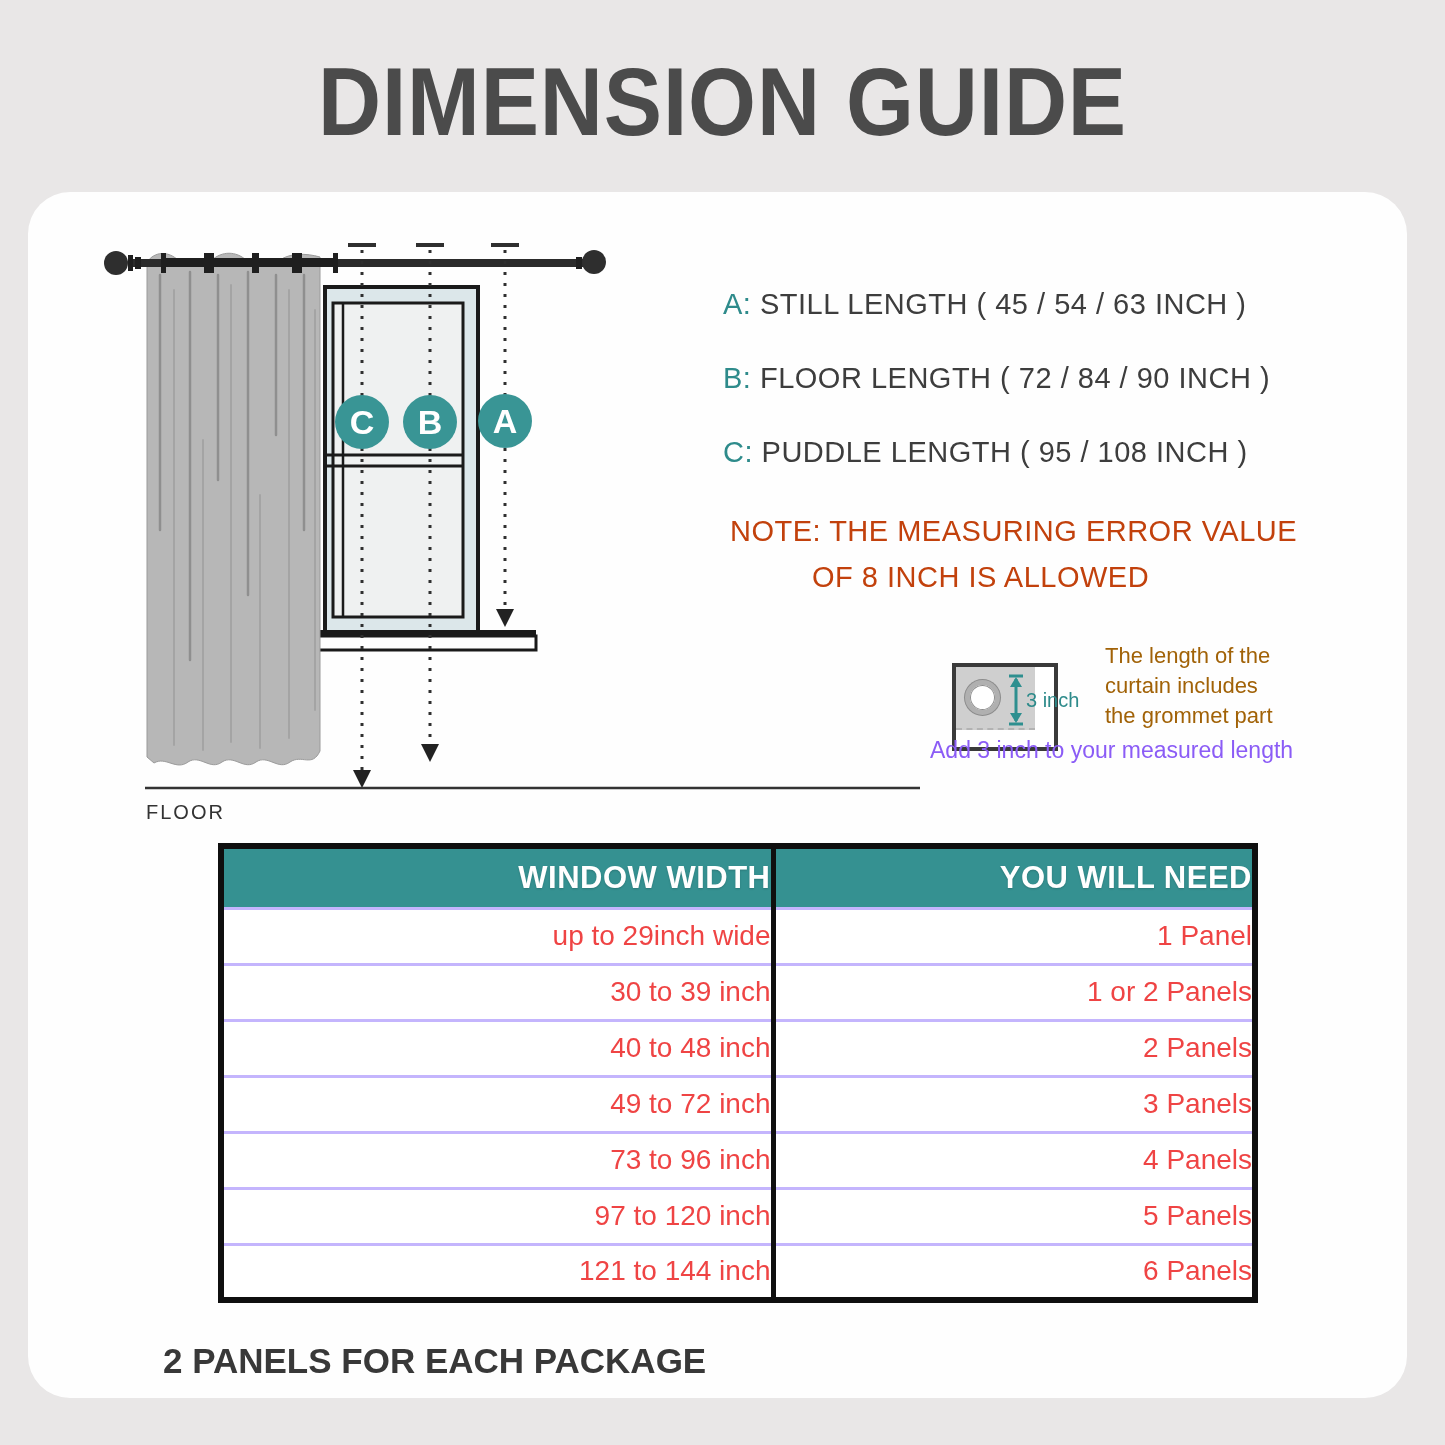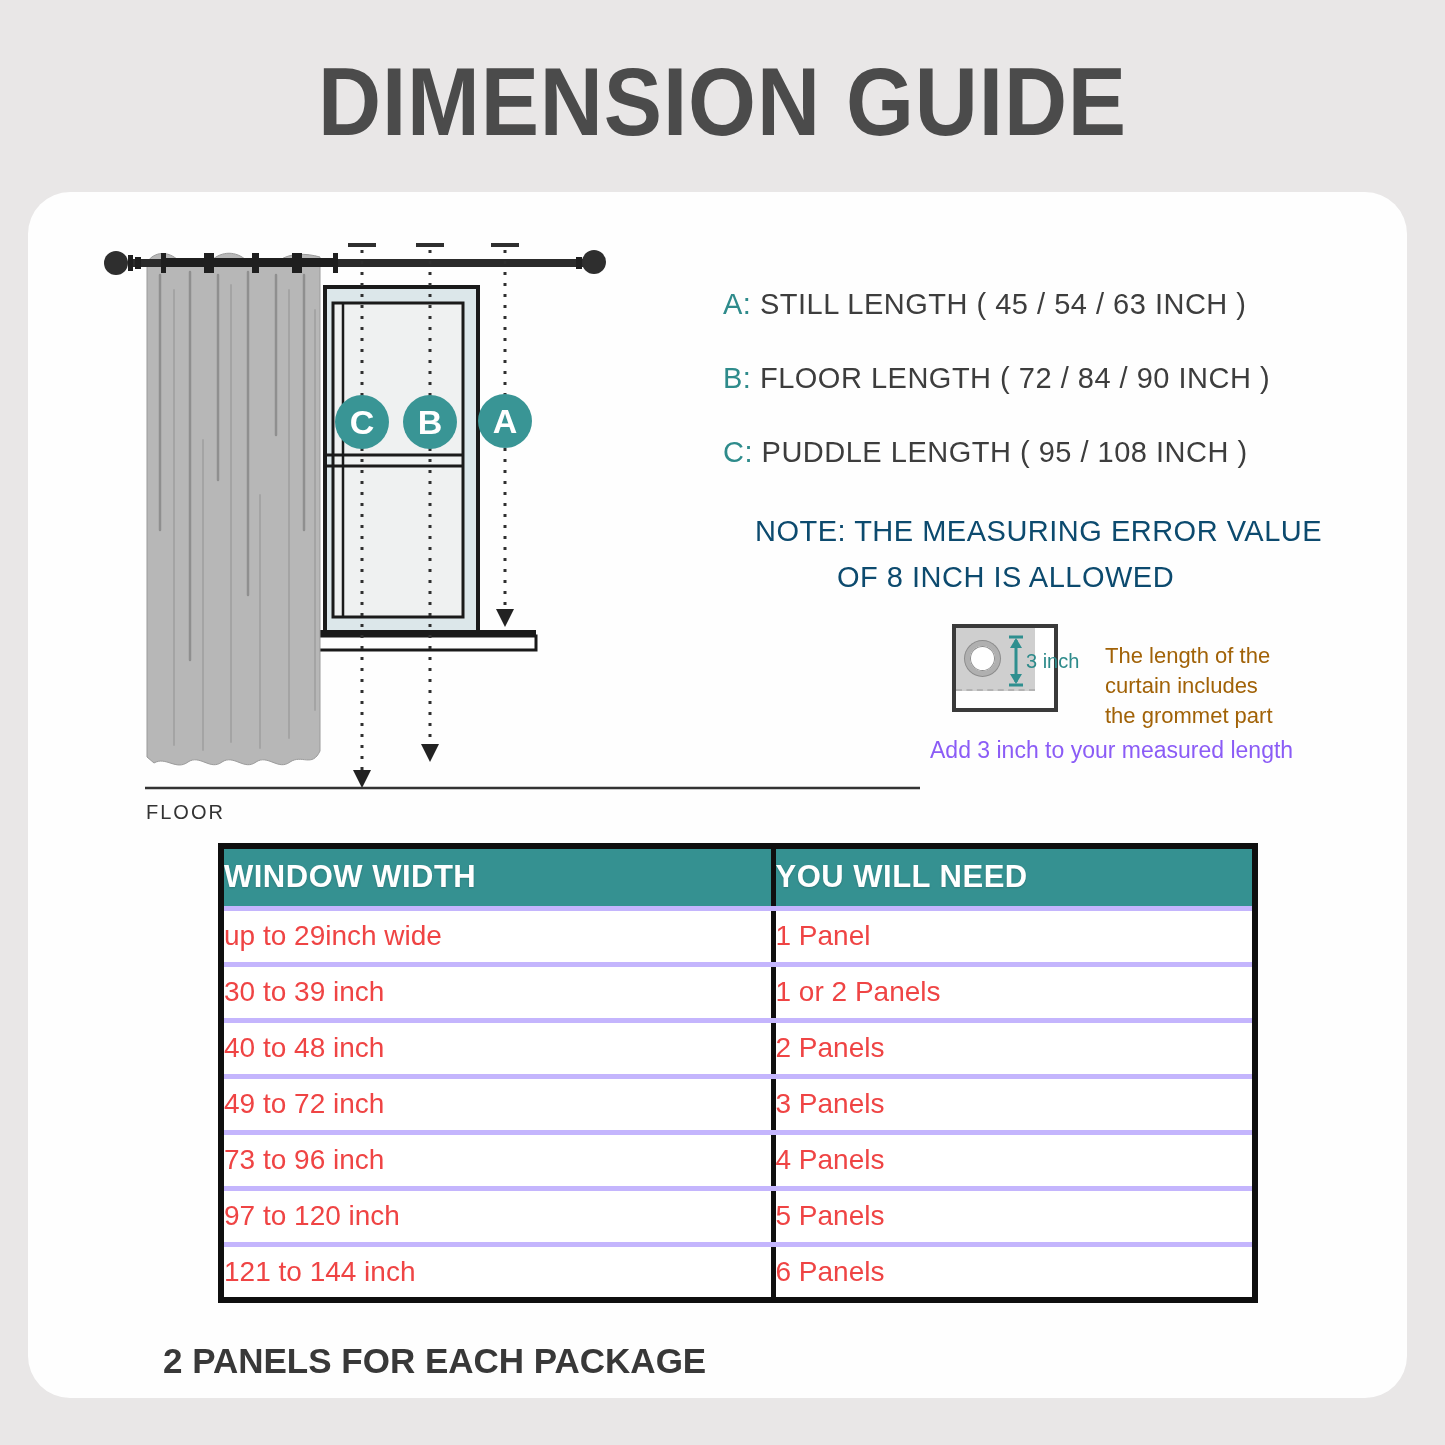--- a/index.html
+++ b/index.html
@@ -32,26 +32,26 @@
   
   .len-row {
     position:absolute; left:695px;
     font-size:29px; color:#3d3d3d; white-space:nowrap;
     letter-spacing:0.5px;
   }
   .len-key { color:#2e8b8b; }
 
   .note-line {
     position:absolute;
-    font-size:29px; color:#0c4a6e; white-space:nowrap; letter-spacing:0.5px;margin-left:25px;
+    font-size:29px; color:#c2410c; white-space:nowrap; letter-spacing:0.5px;
   }
 
   
   .grommet-box {
-    position:absolute; left:924px; top:432px;
+    position:absolute; left:924px; top:471px;
     width:106px; height:88px;
     border:4px solid #3a3a3a; background:#ffffff;
   }
   .grommet-swatch {
     position:absolute; left:0; top:0;
     width:79px; height:63px; background:#cfcfcf;
     border-bottom:2px dashed #b3b3b3;
   }
   .grommet-ring {
     position:absolute; left:9px; top:13px;
@@ -74,22 +74,22 @@
   }
 
   
   .panels-table {
     position:absolute; left:190px; top:651px;
     border-collapse:collapse;
     border:6px solid #0f0f0f;
     background:#ffffff;
   }
   .panels-table th, .panels-table td {
-    border:5px solid #c4b5fd;
-    text-align:left; vertical-align:middle;
+    border:3px solid #c4b5fd;
+    text-align:right; vertical-align:middle;
   }
   .panels-table th:first-child, .panels-table td:first-child {
     width:552px; border-right:5px solid #0f0f0f;
   }
   .panels-table th:last-child, .panels-table td:last-child { width:482px; }
   .panels-table th {
     height:62px; background:#359191; color:#ffffff;
     font-size:31px; font-weight:700; letter-spacing:0.5px;
     text-shadow:0 1px 2px rgba(0,0,0,0.18);
   }

